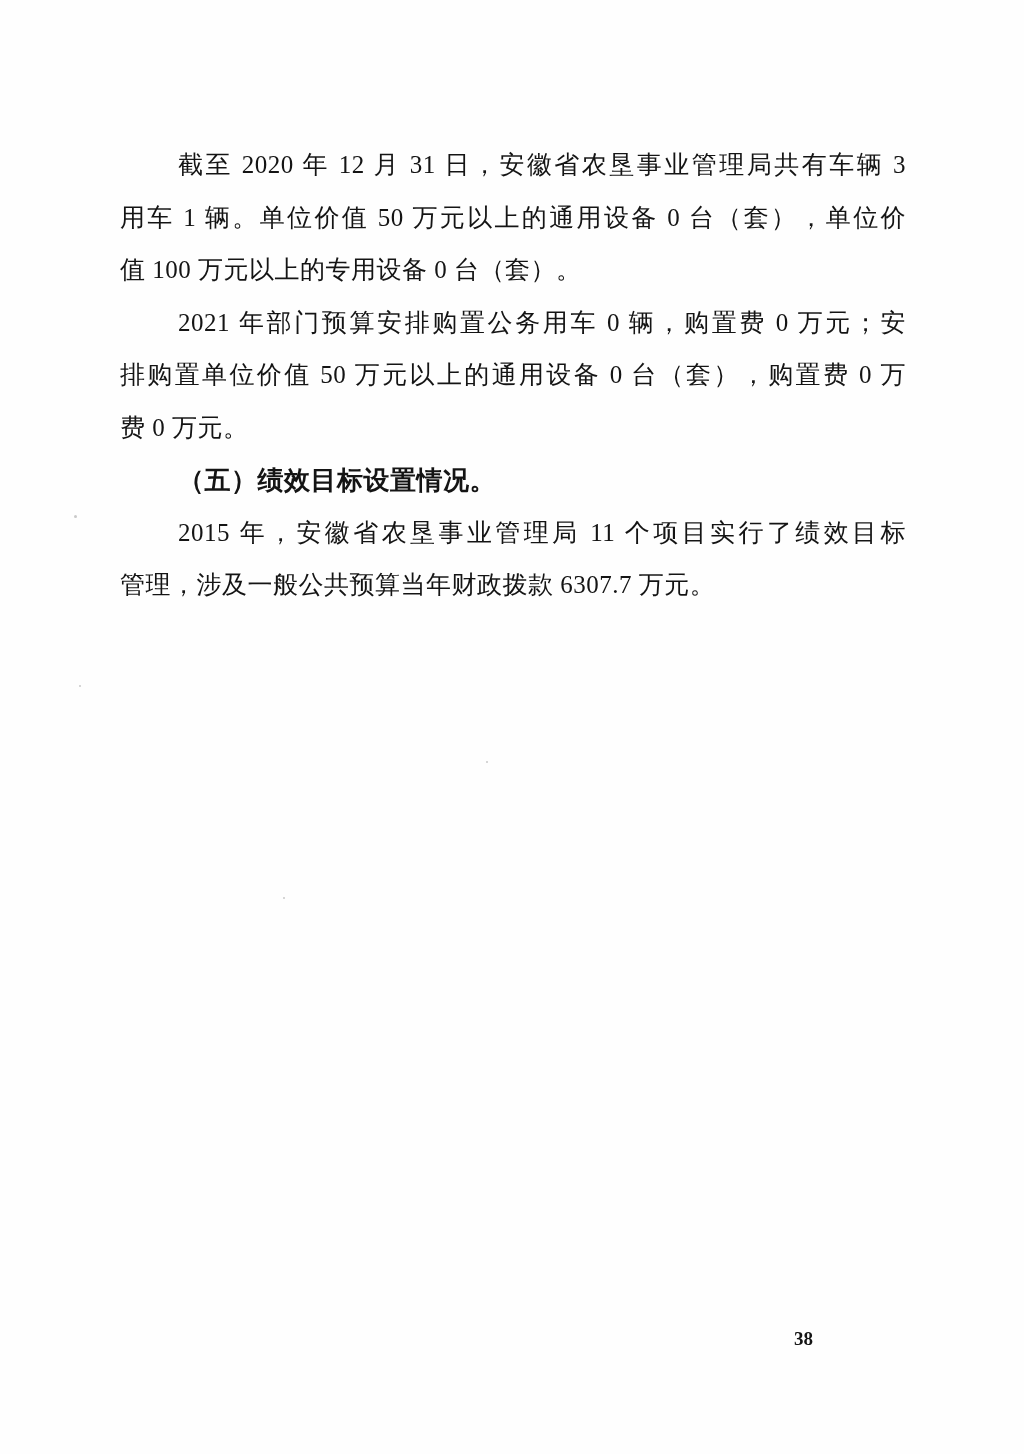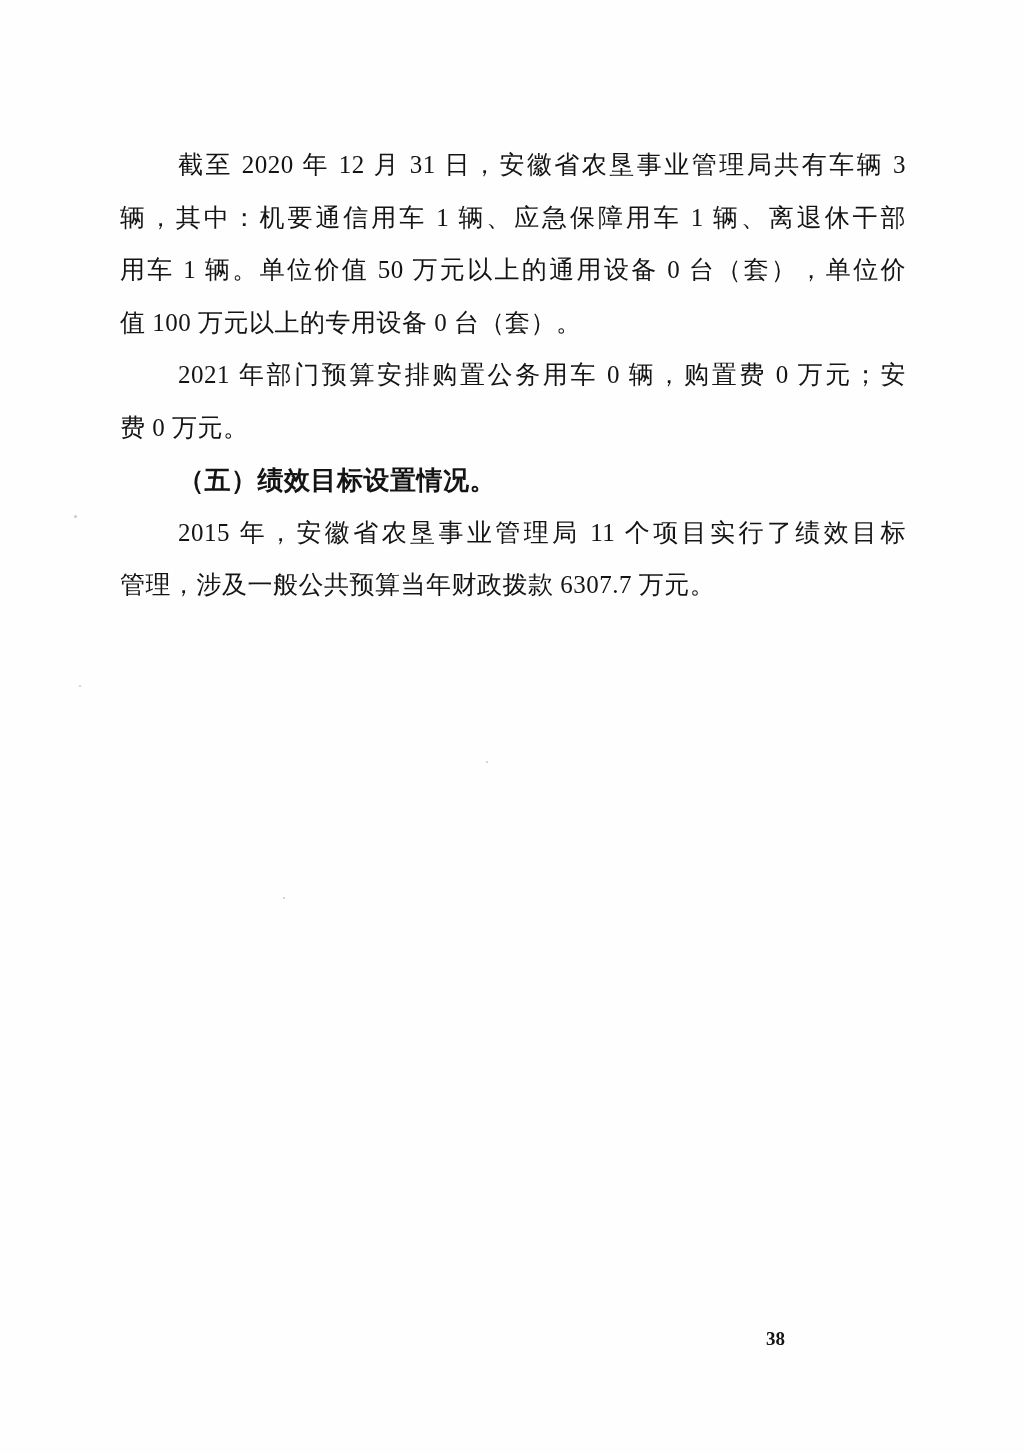--- a/index.html
+++ b/index.html
@@ -37,21 +37,21 @@
     text-align: left;
     text-align-last: left;
   }
   .line.heading {
     font-weight: bold;
     font-size: 26px;
     font-family: Liberation Sans, sans-serif;
   }
   .page-number {
     position: absolute;
-    left: 766px;
+    left: 794px;
     top: 1326px;
     font-size: 19px;
     font-weight: bold;
     line-height: 26px;
   }
   .speck {
     position: absolute;
     width: 3px;
     height: 3px;
     border-radius: 50%;
@@ -65,27 +65,27 @@
 </style>
 </head>
 <body>
 
 <div class="page">
 
   <div class="content">
 
     <div>
       <p class="line indent">截至 2020 年 12 月 31 日，安徽省农垦事业管理局共有车辆 3</p>
-      <p class="line">辆，其中：机要通信用车 1 辆、应急保障用车 1 辆、离退休干部</p>
       <p class="line">用车 1 辆。单位价值 50 万元以上的通用设备 0 台（套），单位价</p>
       <p class="line last">值 100 万元以上的专用设备 0 台（套）。</p>
     </div>
 
     <div>
       <p class="line indent">2021 年部门预算安排购置公务用车 0 辆，购置费 0 万元；安</p>
+      <p class="line">排购置单位价值 50 万元以上的通用设备 0 台（套），购置费 0 万</p>
       <p class="line last">费 0 万元。</p>
     </div>
 
     <h3 class="line heading last indent">（五）绩效目标设置情况。</h3>
 
     <div>
       <p class="line indent">2015 年，安徽省农垦事业管理局 11 个项目实行了绩效目标</p>
       <p class="line last">管理，涉及一般公共预算当年财政拨款 6307.7 万元。</p>
     </div>
 

